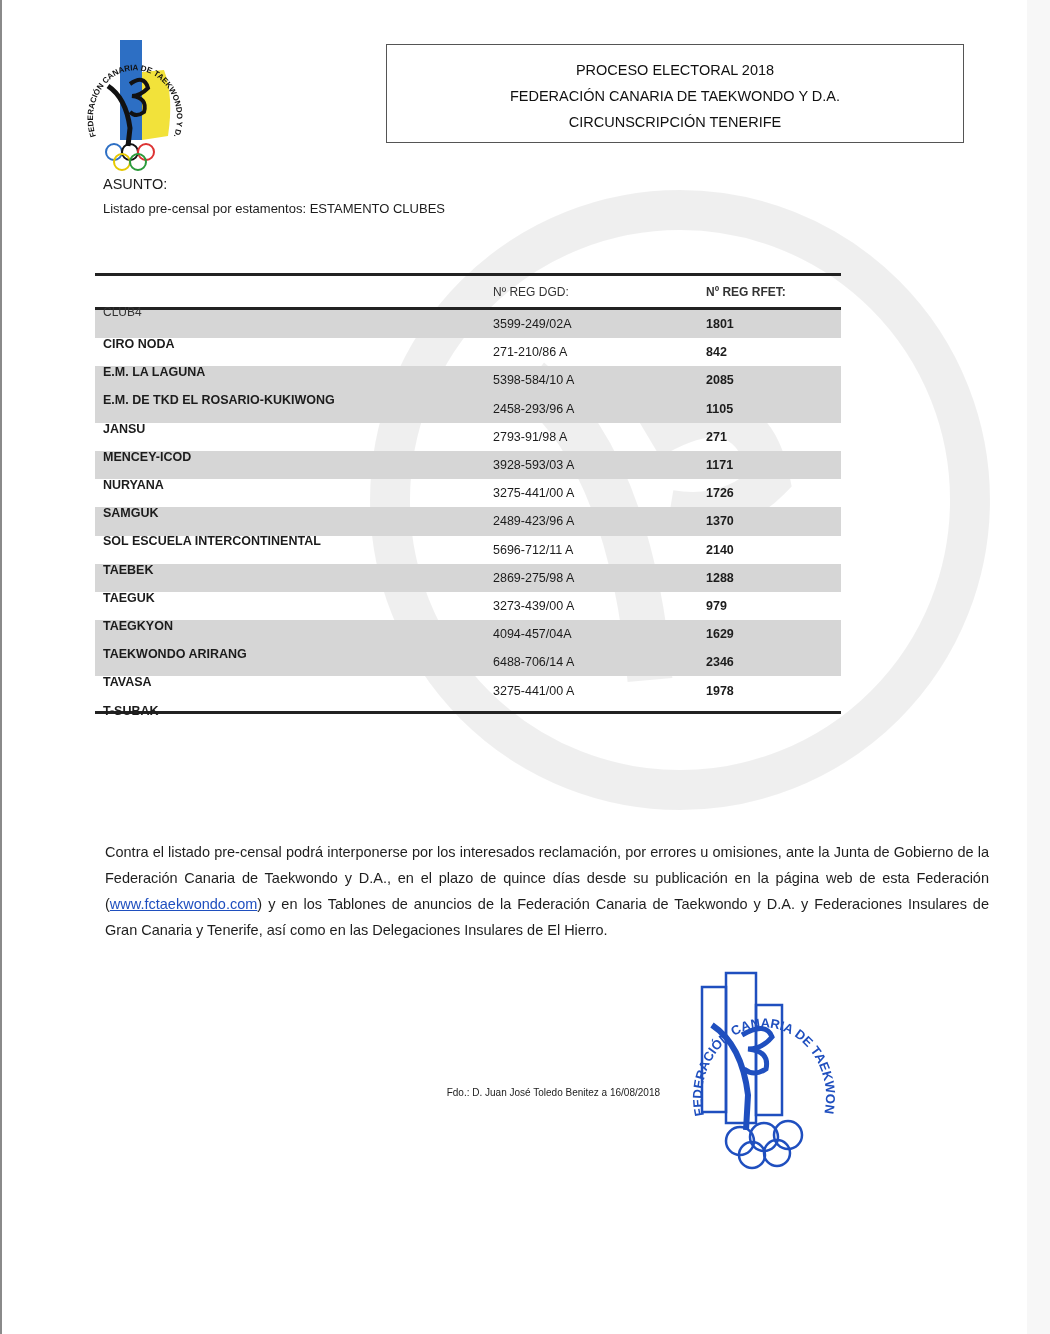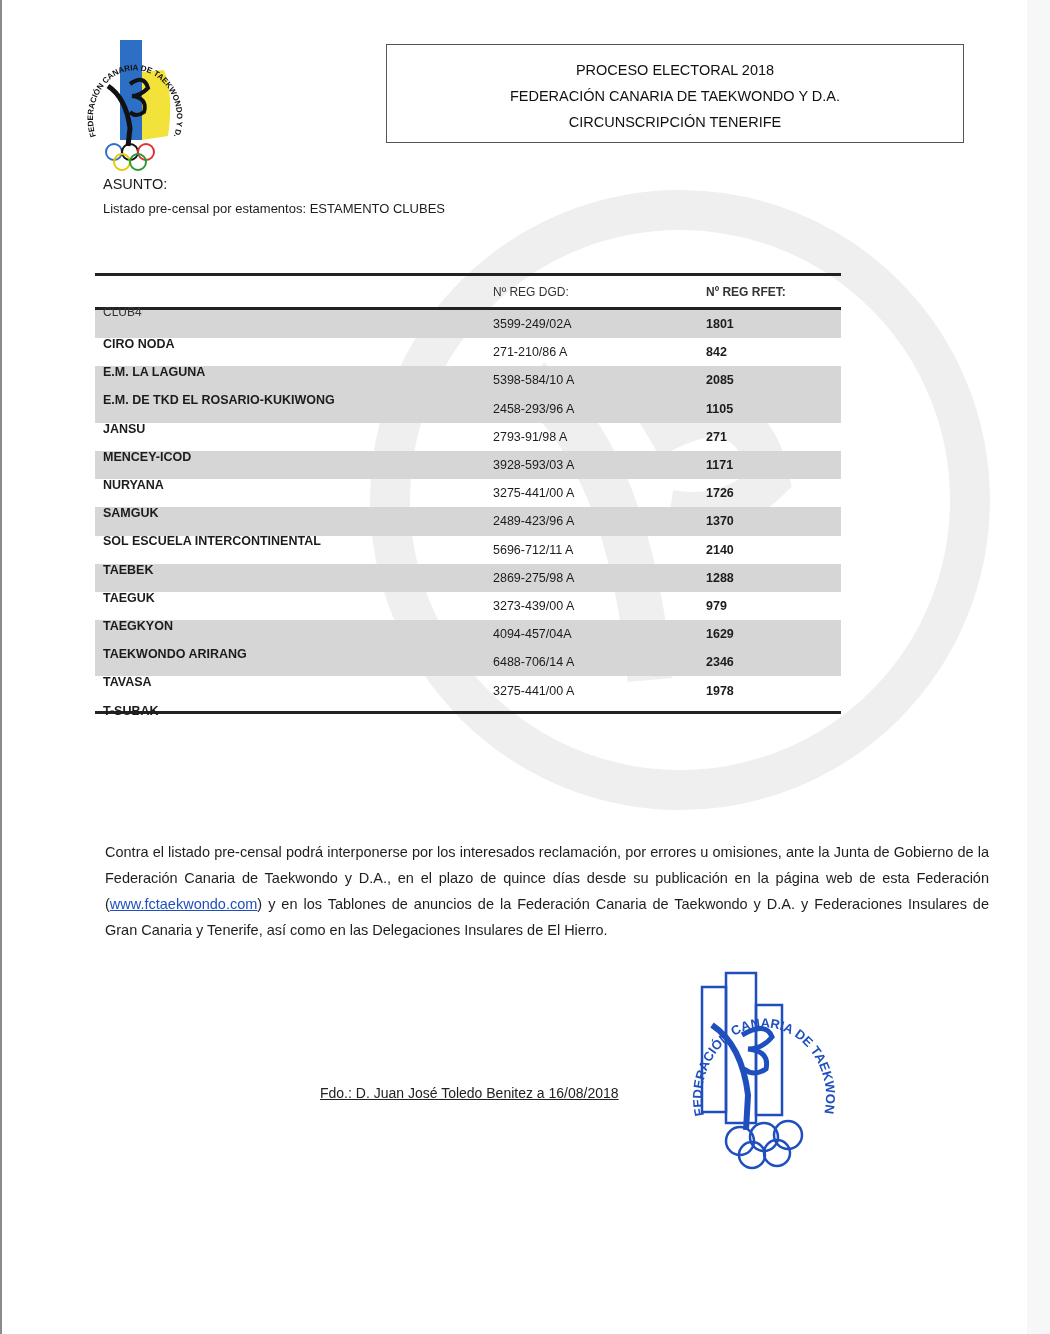--- a/index.html
+++ b/index.html
@@ -38,21 +38,21 @@
     .c2 { width: 213px; }
     .c3 { width: 135px; font-weight: bold; }
     .row .c1 { font-weight: bold; }
 
     .notice {
       position: absolute; left: 105px; top: 839px; width: 884px;
       font-size: 14.5px; line-height: 26px; text-align: justify; color: #1e1e1e;
     }
     .notice a { color: #1f4fbf; text-decoration: underline; }
 
-    .sign { position: absolute; left: 320px; top: 1083px; width: 340px; text-align: left; font-size: 14px; line-height: 20px; color: #222; text-decoration: underline; }
+    .sign { position: absolute; left: 320px; top: 1083px; width: 340px; text-align: right; font-size: 10px; line-height: 20px; color: #222; }
   </style>
 </head>
 <body>
 
 <div class="page-edge-left"></div>
 <div class="page-edge-right"></div>
 
 <svg class="watermark" viewBox="0 0 700 640">
   <circle cx="350" cy="320" r="290" fill="none" stroke="#000" stroke-width="40"></circle>
   <path d="M200 200 Q300 280 320 500" fill="none" stroke="#000" stroke-width="45"></path>

